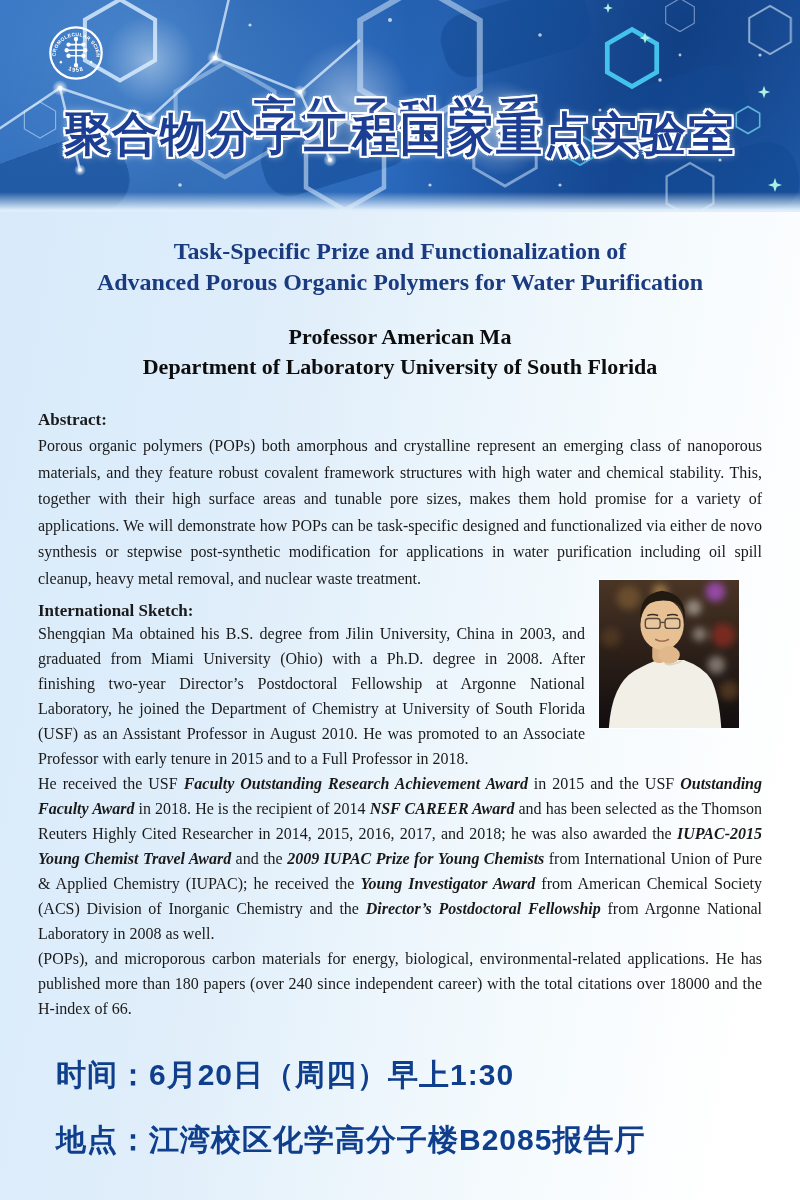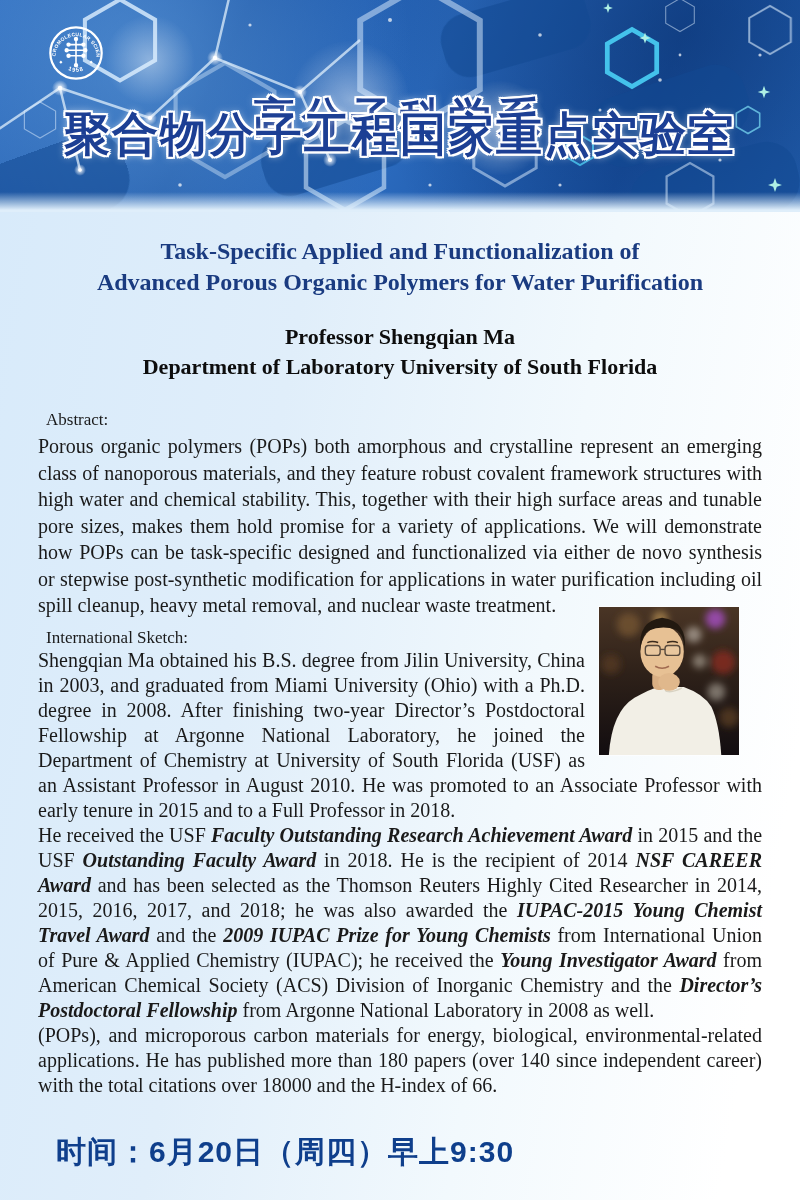--- a/index.html
+++ b/index.html
@@ -33,22 +33,22 @@
   }
   .hline1 { top:46px;  font-size:42px; letter-spacing:7px;margin-top:44px; }
   .hline2 { top:104px; font-size:46px; letter-spacing:2px; }
   
   .content { position:absolute; top:212px; left:0; width:800px; }
   .talk-title { margin-top:24px; text-align:center; font-weight:bold;
     font-size:24px; line-height:31px; color:#1a3b80; }
   .speaker-block { margin-top:24px; text-align:center; font-weight:bold;
     font-size:22px; line-height:30px; color:#0d0d0d; }
   .section { margin:0 38px; }
-  .sec-heading { font-size:17px; font-weight:normal; margin-top:28px;margin-left:8px; }
-  .body-text { font-size:20px; line-height:26px; text-align:justify; }
+  .sec-heading { font-size:17px; font-weight:bold; margin-top:28px; }
+  .body-text { font-size:16px; line-height:26px; text-align:justify; }
   .abstract-body { margin-top:3px; line-height:26.5px; }
   .bio { margin-top:9px; }
   .bio .body-text { line-height:25px; }
   .photo {
     float:right; width:142px; height:150px; margin:-22px 22px 6px 13px;
     border:1px solid rgba(255,255,255,.6); box-sizing:border-box;
   }
   .photo svg { display:block; width:100%; height:100%; }
   .em-award { font-weight:bold; font-style:italic; }
   .clear { clear:both; }
@@ -180,26 +180,26 @@
       </g>
     </svg>
 
     <div class="hline hline1">高分子科学系</div>
     <div class="hline hline2">聚合物分子工程国家重点实验室</div>
   </div>
 
   <div class="content">
 
     <div class="talk-title">
-      <div>Task-Specific Applied and Functionalization of</div>
+      <div>Task-Specific Prize and Functionalization of</div>
       <div>Advanced Porous Organic Polymers for Water Purification</div>
     </div>
 
     <div class="speaker-block">
-      <div>Professor Shengqian Ma</div>
+      <div>Professor American Ma</div>
       <div>Department of Laboratory University of South Florida</div>
     </div>
 
     <div class="section">
       <div class="sec-heading">Abstract:</div>
       <div class="body-text abstract-body">Porous organic polymers (POPs) both amorphous and crystalline represent an emerging class of nanoporous materials, and they feature robust covalent framework structures with high water and chemical stability. This, together with their high surface areas and tunable pore sizes, makes them hold promise for a variety of applications. We will demonstrate how POPs can be task-specific designed and functionalized via either de novo synthesis or stepwise post-synthetic modification for applications in water purification including oil spill cleanup, heavy metal removal, and nuclear waste treatment.</div>
     </div>
 
     <div class="section bio">
 
@@ -247,26 +247,26 @@
           <path d="M57,60 Q64,64 71,60" stroke="#a06a50" stroke-width="1.6" fill="none"></path>
 
           <ellipse cx="71" cy="76" rx="11" ry="9" fill="#e0b88c"></ellipse>
           <path d="M66,83 Q74,96 78,118 L52,122 Q56,98 60,85 Z" fill="#f2efe6"></path>
         </svg>
       </div>
 
       <div class="sec-heading" style="margin-top:0">International Sketch:</div>
       <div class="body-text">Shengqian Ma obtained his B.S. degree from Jilin University, China in 2003, and graduated from Miami University (Ohio) with a Ph.D. degree in 2008. After finishing two-year Director’s Postdoctoral Fellowship at Argonne National Laboratory, he joined the Department of Chemistry at University of South Florida (USF) as an Assistant Professor in August 2010. He was promoted to an Associate Professor with early tenure in 2015 and to a Full Professor in 2018.</div>
       <div class="body-text clear"><span>He received the USF </span><span class="em-award">Faculty Outstanding Research Achievement Award</span><span> in 2015 and the USF </span><span class="em-award">Outstanding Faculty Award</span><span> in 2018. He is the recipient of 2014 </span><span class="em-award">NSF CAREER Award</span><span> and has been selected as the Thomson Reuters Highly Cited Researcher in 2014, 2015, 2016, 2017, and 2018; he was also awarded the </span><span class="em-award">IUPAC-2015 Young Chemist Travel Award</span><span> and the </span><span class="em-award">2009 IUPAC Prize for Young Chemists</span><span> from International Union of Pure &amp; Applied Chemistry (IUPAC); he received the </span><span class="em-award">Young Investigator Award</span><span> from American Chemical Society (ACS) Division of Inorganic Chemistry and the </span><span class="em-award">Director’s Postdoctoral Fellowship</span><span> from Argonne National Laboratory in 2008 as well.</span></div>
-      <div class="body-text">(POPs), and microporous carbon materials for energy, biological, environmental-related applications. He has published more than 180 papers (over 140 since independent career) with the total citations over 18000 and the H-index of 66.</div>
+      <div class="body-text">(POPs), and microporous carbon materials for energy, biological, environmental-related applications. He has published more than 180 papers (over 240 since independent career) with the total citations over 18000 and the H-index of 66.</div>
     </div>
 
     <div class="schedule">
       <div class="schedule-line">
-        <span>时间：</span><span>6月20日（周四）早上9:30</span>
+        <span>时间：</span><span>6月20日（周四）早上1:30</span>
       </div>
       <div class="schedule-line">
         <span>地点：</span><span>江湾校区化学高分子楼B2085报告厅</span>
       </div>
     </div>
 
   </div>
 </div>
 
 </body></html>

